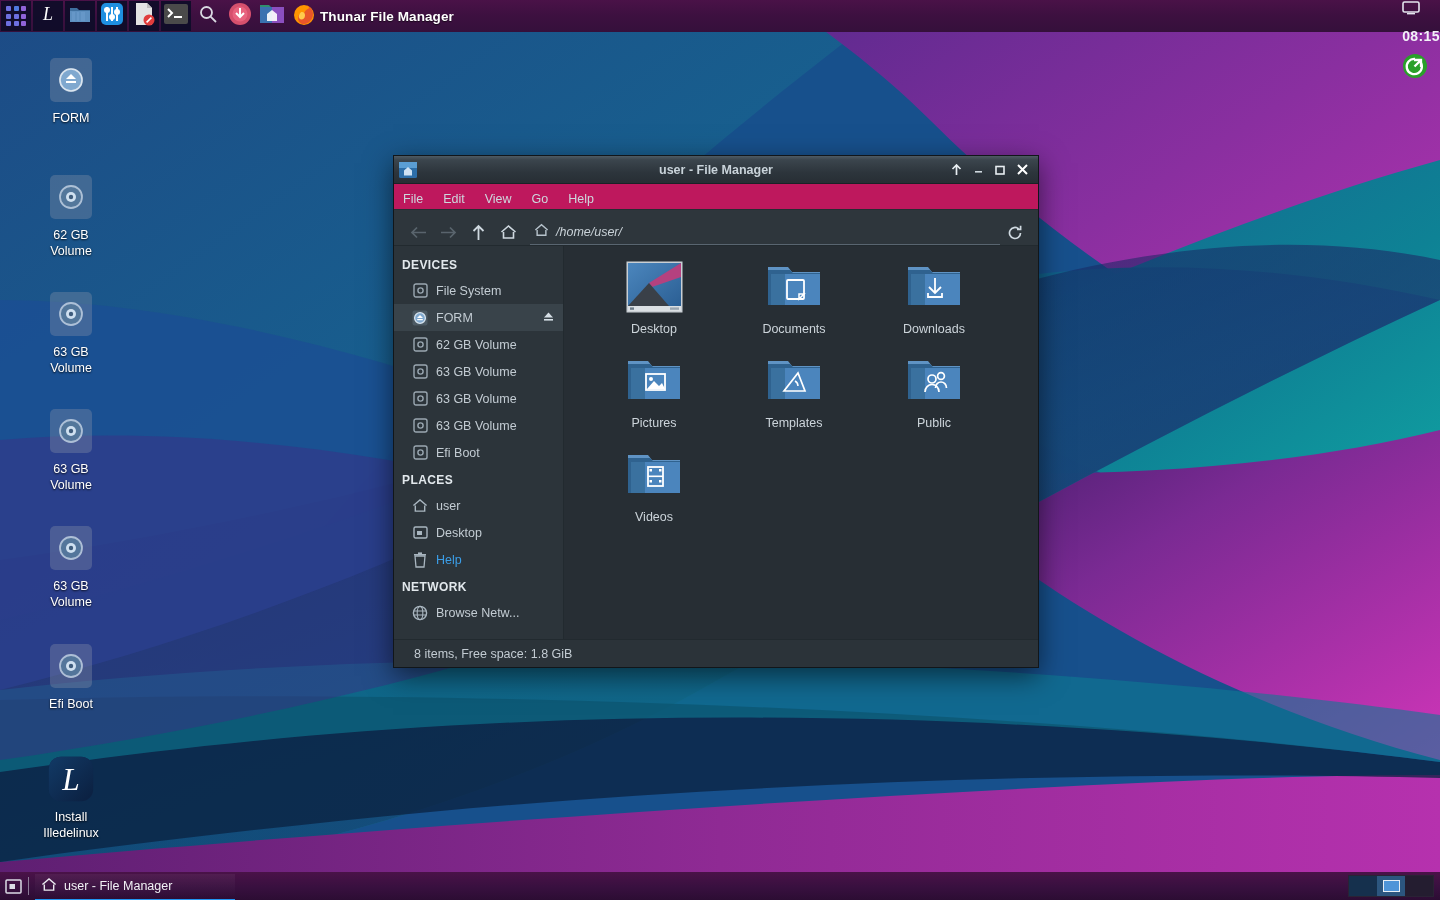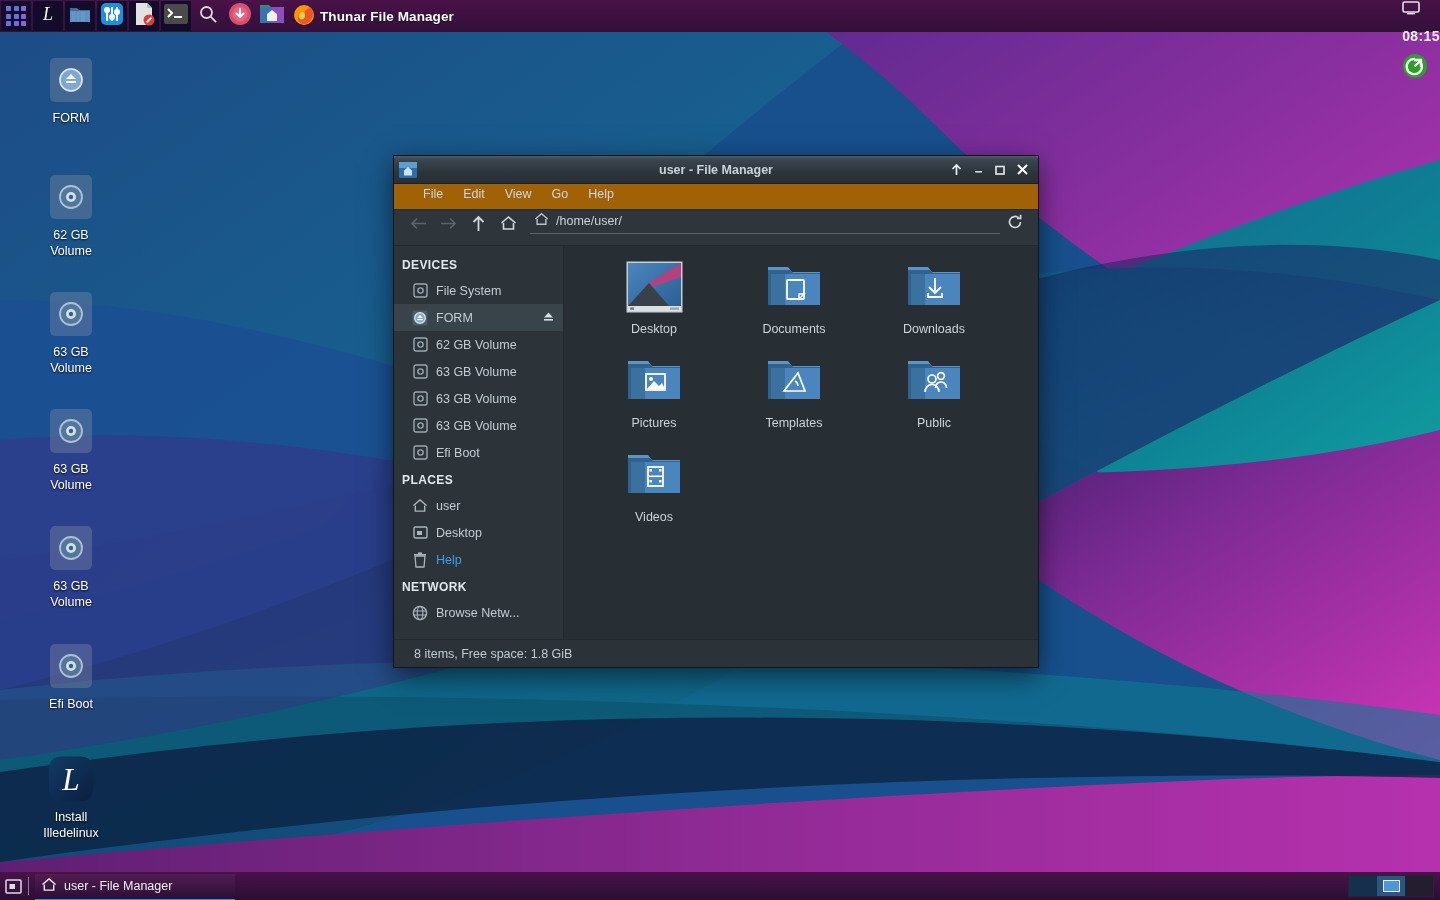--- a/index.html
+++ b/index.html
@@ -80,29 +80,29 @@
     position:absolute; left:0; right:0; text-align:center;
     color:#c9d3da; font-size:12.5px; font-weight:bold; pointer-events:none;
   }
   .win-btns { margin-left:auto; display:flex; align-items:center; height:100%; padding-right:6px; gap:2px; z-index:3;}
   .win-btn {
     width:20px; height:22px; display:flex; align-items:center; justify-content:center;
     color:#e8eef2; font-size:13px; line-height:1;
   }
 
   #menubar {
-    height:26px; flex:0 0 26px; display:flex; align-items:flex-start;
-    background:#a16207; padding-left:20px; gap:2px;
+    height:26px; flex:0 0 26px; display:flex; align-items:flex-end;
+    background:#be185d; padding-left:0; gap:2px;
     border-bottom:1px solid #262d33;
   }
   #menubar .mi { color:#ced7dd; padding:3px 9px; font-size:12.5px; border-radius:2px; }
 
   #pathbar {
-    height:36px; flex:0 0 36px; display:flex; align-items:flex-start;
-    background:#2e363c; padding:0 10px; gap:2px; border-bottom:1px solid #222a2f;
+    height:36px; flex:0 0 36px; display:flex; align-items:flex-end;
+    background:#2e363c; padding:0 10px; gap:2px; border-bottom:1px solid #222a2f;font-style:italic;
   }
   .navbtn { width:28px; height:26px; display:flex; align-items:center; justify-content:center; }
   .navbtn.disabled { opacity:.38; }
   #pathentry {
     flex:1; height:24px; margin-left:6px; display:flex; align-items:center; gap:7px;
     border-bottom:1px solid #596570; padding:0 4px 2px 4px;
   }
   #pathentry .ptext { color:#c9d2d8; font-size:12.5px; }
   #reloadbtn { width:26px; height:24px; display:flex; align-items:center; justify-content:center; }
 

